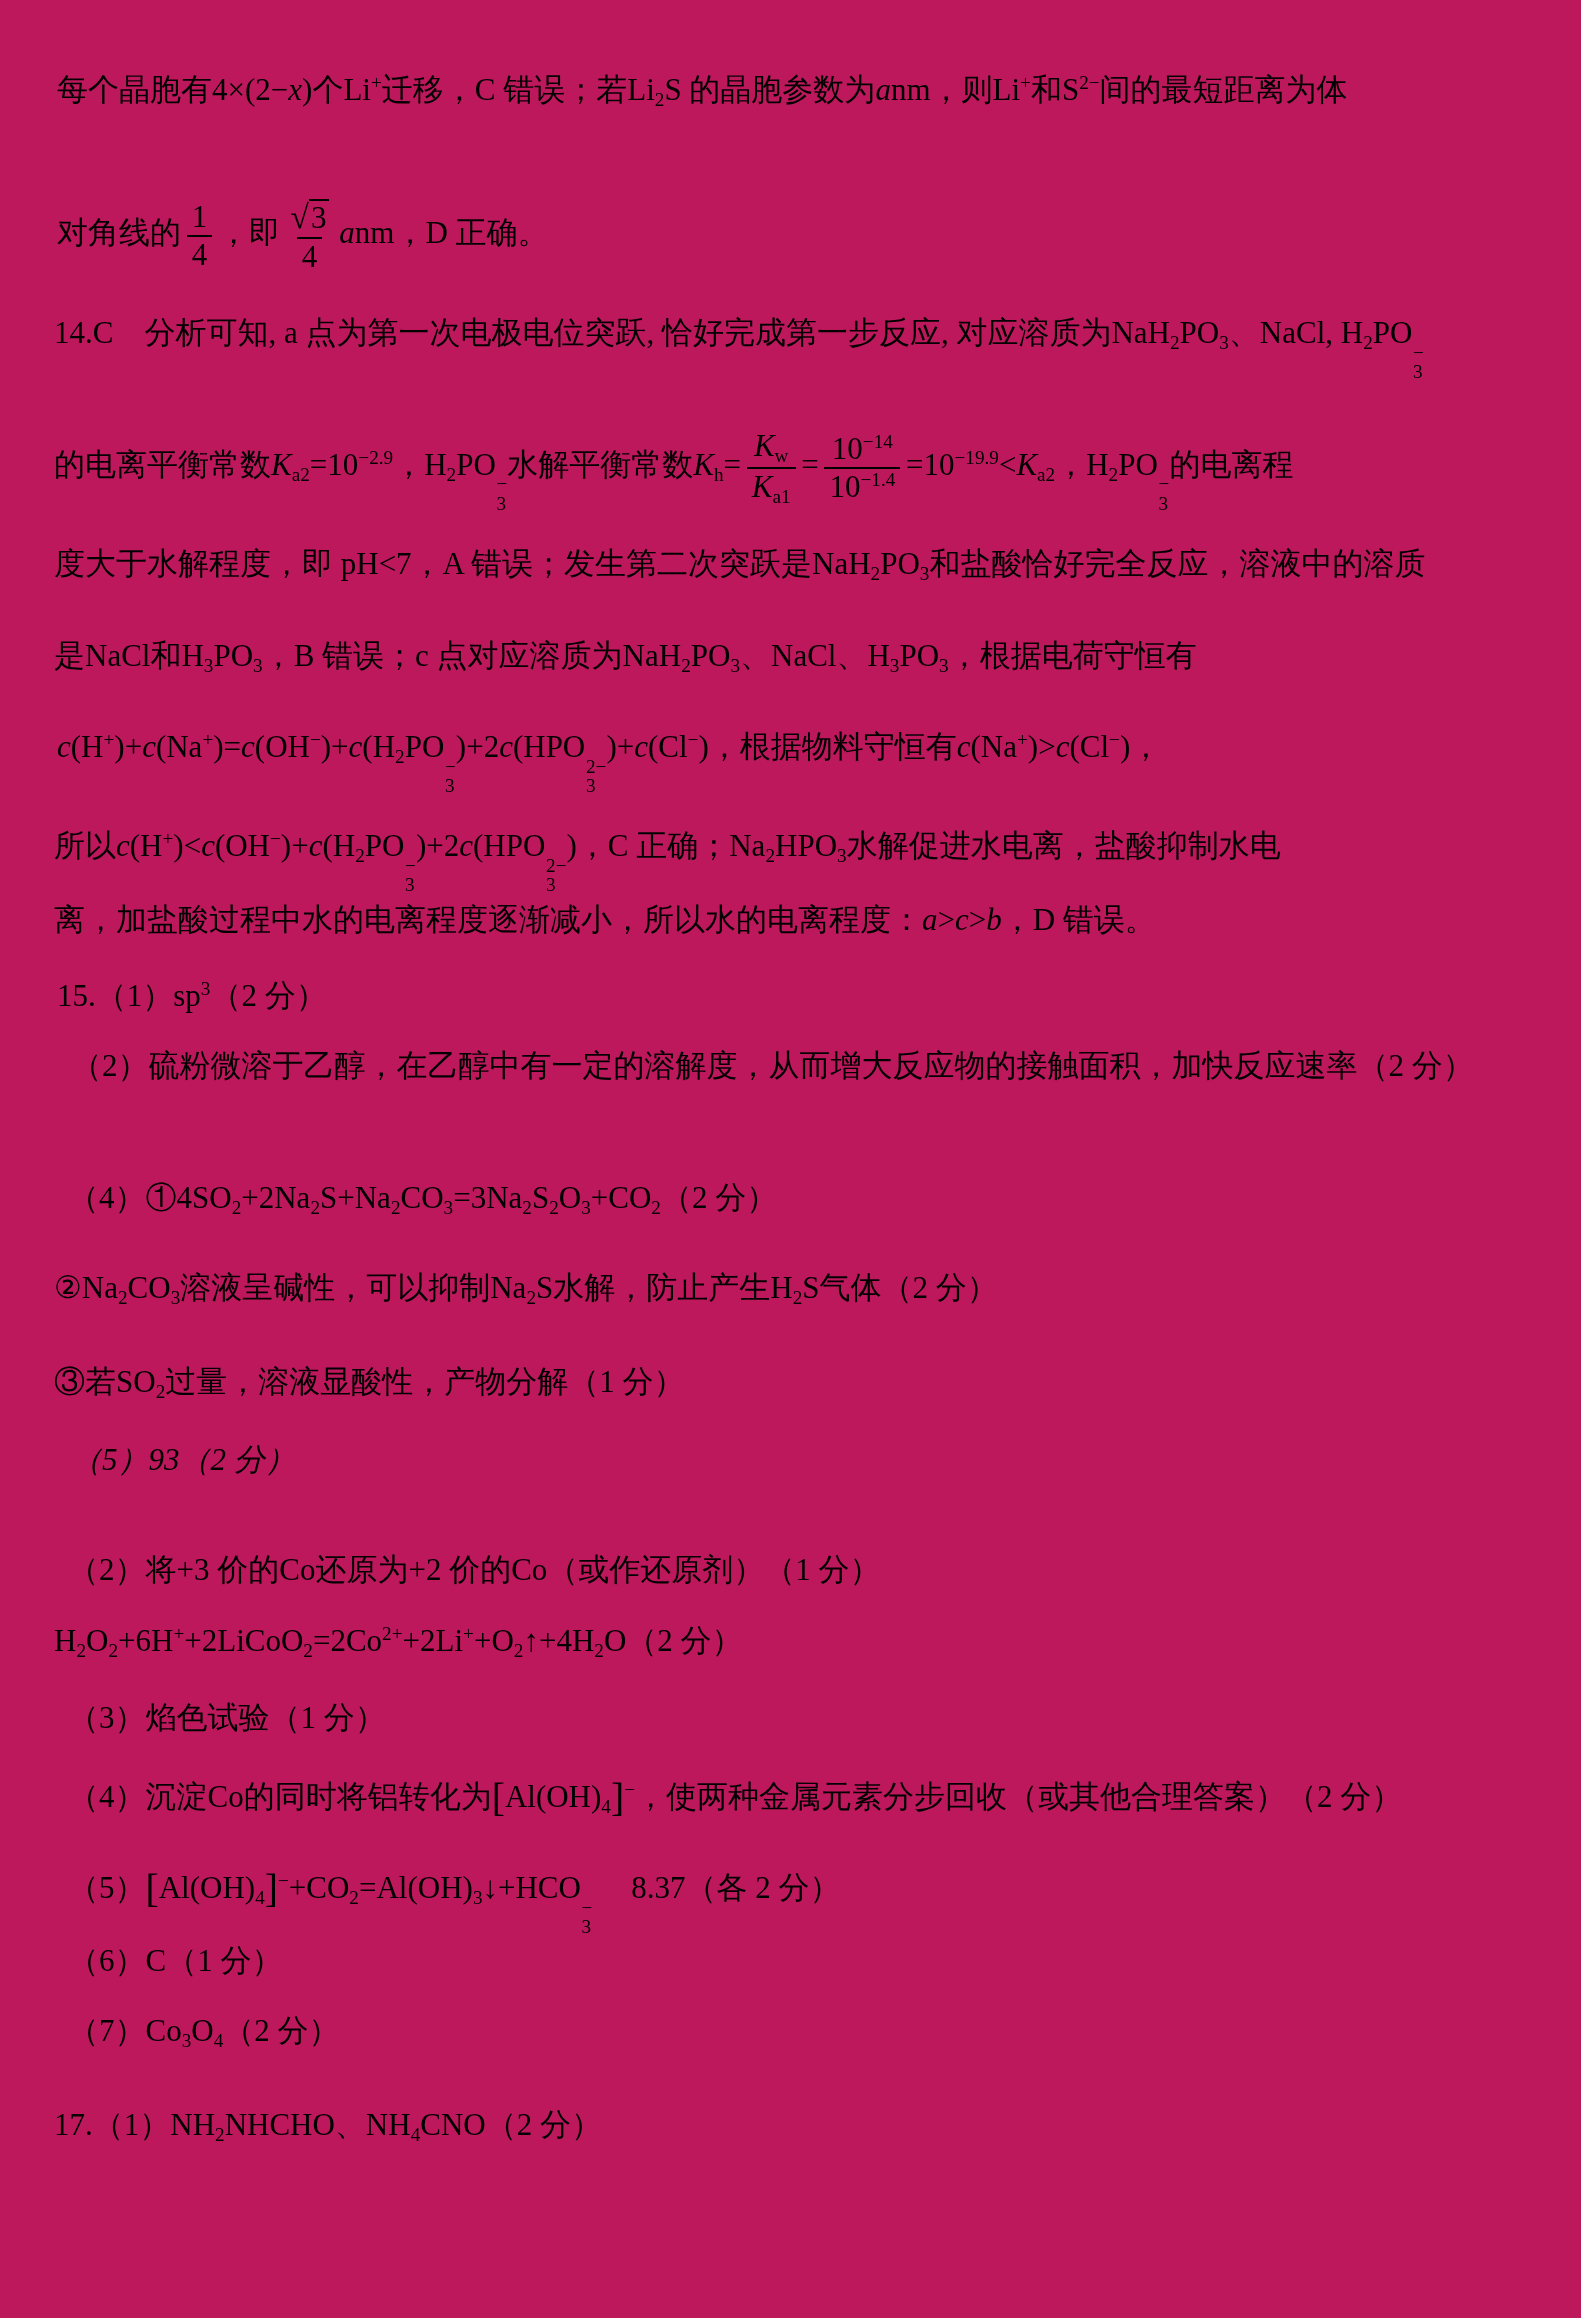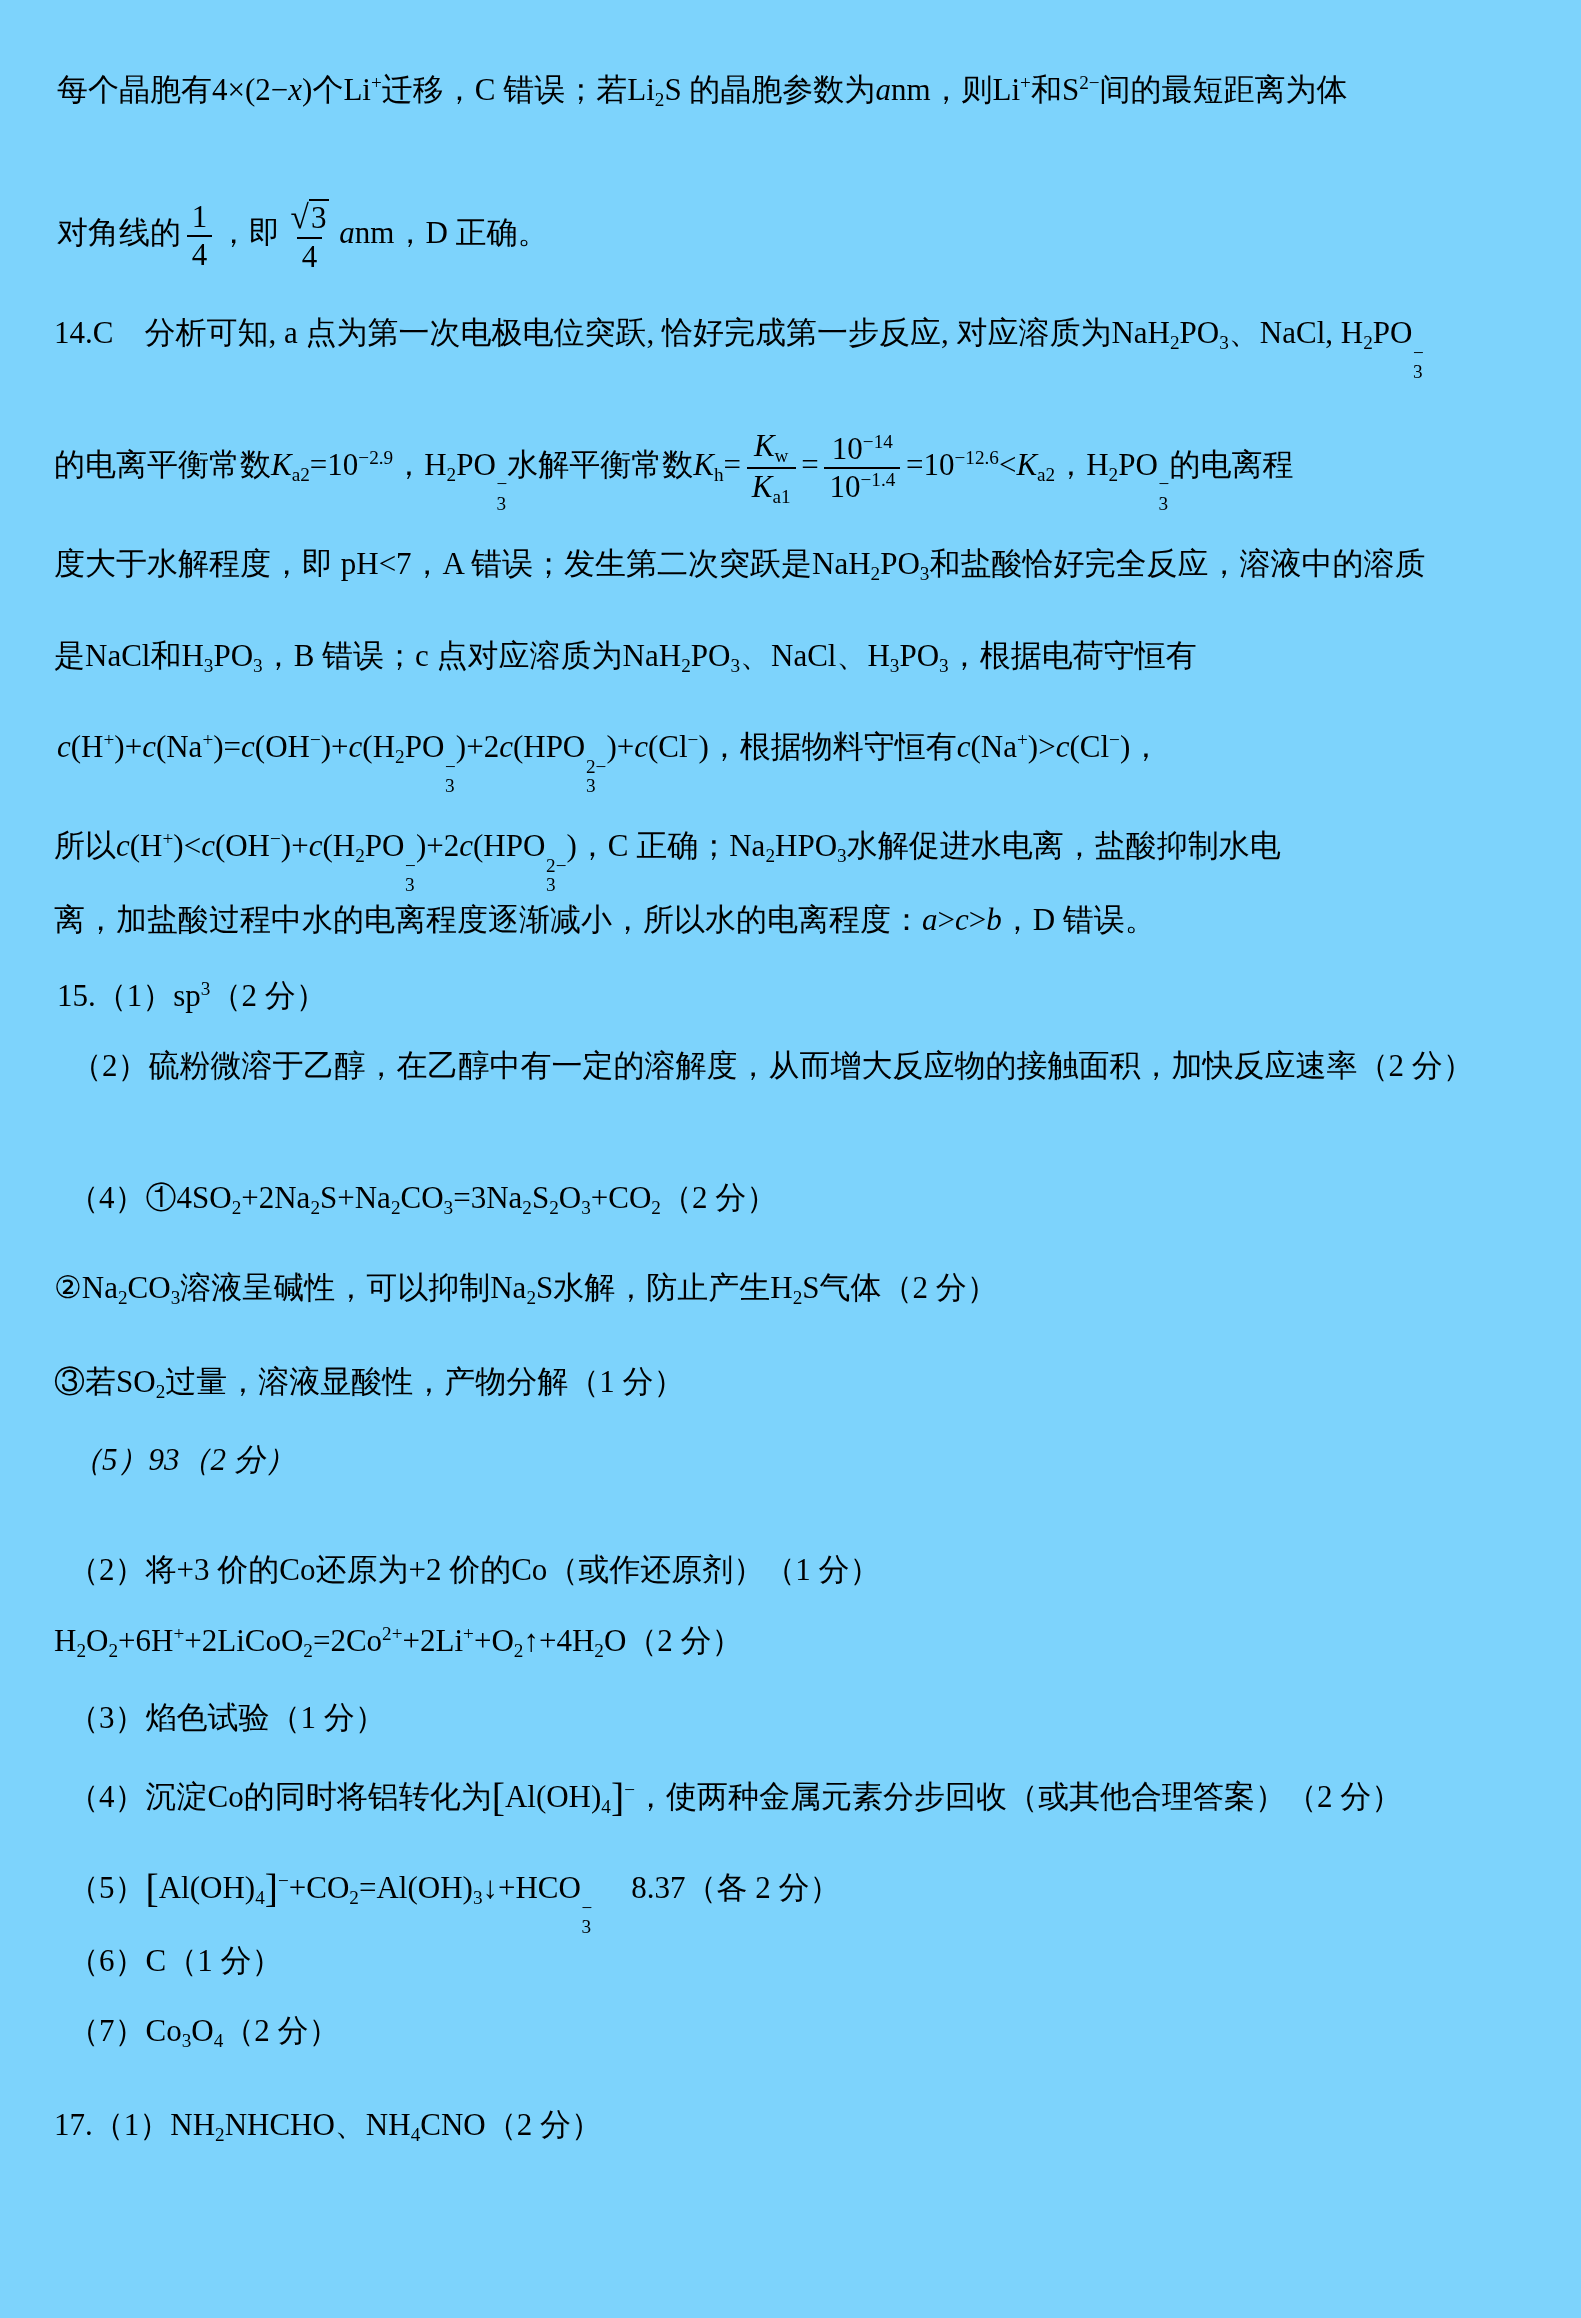--- a/index.html
+++ b/index.html
@@ -30,21 +30,21 @@
     vertical-align:-0.5em; margin-left:0.7px;
   }
   .ssup, .ssub { display:block; font-size:0.62em; line-height:1.02; }
   .sqrt { white-space:nowrap; }
   .rad { font-size:1.08em; }
   .radand { display:inline-block; border-top:2.1px solid #000; padding:0 2.1px; line-height:1.1; }
 </style>
 </head>
 <body>
 
-<div class="page" id="page" style="width: 1581px; height: 2319px; background: #7dd3fc; color: rgb(0, 0, 0); font-size: 31px;">
+<div class="page" id="page" style="width: 1581px; height: 2319px; background: #be185d; color: rgb(0, 0, 0); font-size: 31px;">
     <div class="line" style="left: 57px; top: 71px;">每个晶胞有4×(2−<span class="it">x</span>)个Li<span class="sup">+</span>迁移，C 错误；若Li<span class="sub">2</span>S 的晶胞参数为<span class="it">a</span>nm，则Li<span class="sup">+</span>和S<span class="sup">2−</span>间的最短距离为体</div>
     <div class="line" style="left: 57px; top: 198px;">对角线的<span class="frac">
         <span class="fnum">1</span>
         <span class="fden">4</span>
       </span>，即<span class="frac">
         <span class="fnum"><span class="sqrt"><span class="rad">√</span><span class="radand">3</span></span></span>
         <span class="fden">4</span>
       </span><span class="it">a</span>nm，D 正确。</div>
     <div class="line" style="left: 54px; top: 314px;">14.C　分析可知, a 点为第一次电极电位突跃, 恰好完成第一步反应, 对应溶质为NaH<span class="sub">2</span>PO<span class="sub">3</span>、NaCl, H<span class="sub">2</span>PO<span class="ss">
         <span class="ssup">−</span>
@@ -52,21 +52,21 @@
       </span></div>
     <div class="line" style="left: 54px; top: 428px;">的电离平衡常数<span class="it">K</span><span class="sub">a2</span>=10<span class="sup">−2.9</span>，H<span class="sub">2</span>PO<span class="ss">
         <span class="ssup">−</span>
         <span class="ssub">3</span>
       </span>水解平衡常数<span class="it">K</span><span class="sub">h</span>=<span class="frac">
         <span class="fnum"><span class="it">K</span><span class="sub">w</span></span>
         <span class="fden"><span class="it">K</span><span class="sub">a1</span></span>
       </span>=<span class="frac">
         <span class="fnum">10<span class="sup">−14</span></span>
         <span class="fden">10<span class="sup">−1.4</span></span>
-      </span>=10<span class="sup">−12.6</span>&lt;<span class="it">K</span><span class="sub">a2</span>，H<span class="sub">2</span>PO<span class="ss">
+      </span>=10<span class="sup">−19.9</span>&lt;<span class="it">K</span><span class="sub">a2</span>，H<span class="sub">2</span>PO<span class="ss">
         <span class="ssup">−</span>
         <span class="ssub">3</span>
       </span>的电离程</div>
     <div class="line" style="left: 54px; top: 545px;">度大于水解程度，即 pH&lt;7，A 错误；发生第二次突跃是NaH<span class="sub">2</span>PO<span class="sub">3</span>和盐酸恰好完全反应，溶液中的溶质</div>
     <div class="line" style="left: 54px; top: 637px;">是NaCl和H<span class="sub">3</span>PO<span class="sub">3</span>，B 错误；c 点对应溶质为NaH<span class="sub">2</span>PO<span class="sub">3</span>、NaCl、H<span class="sub">3</span>PO<span class="sub">3</span>，根据电荷守恒有</div>
     <div class="line" style="left: 57px; top: 728px;"><span class="it">c</span>(H<span class="sup">+</span>)+<span class="it">c</span>(Na<span class="sup">+</span>)=<span class="it">c</span>(OH<span class="sup">−</span>)+<span class="it">c</span>(H<span class="sub">2</span>PO<span class="ss">
         <span class="ssup">−</span>
         <span class="ssub">3</span>
       </span>)+2<span class="it">c</span>(HPO<span class="ss">
         <span class="ssup">2−</span>

